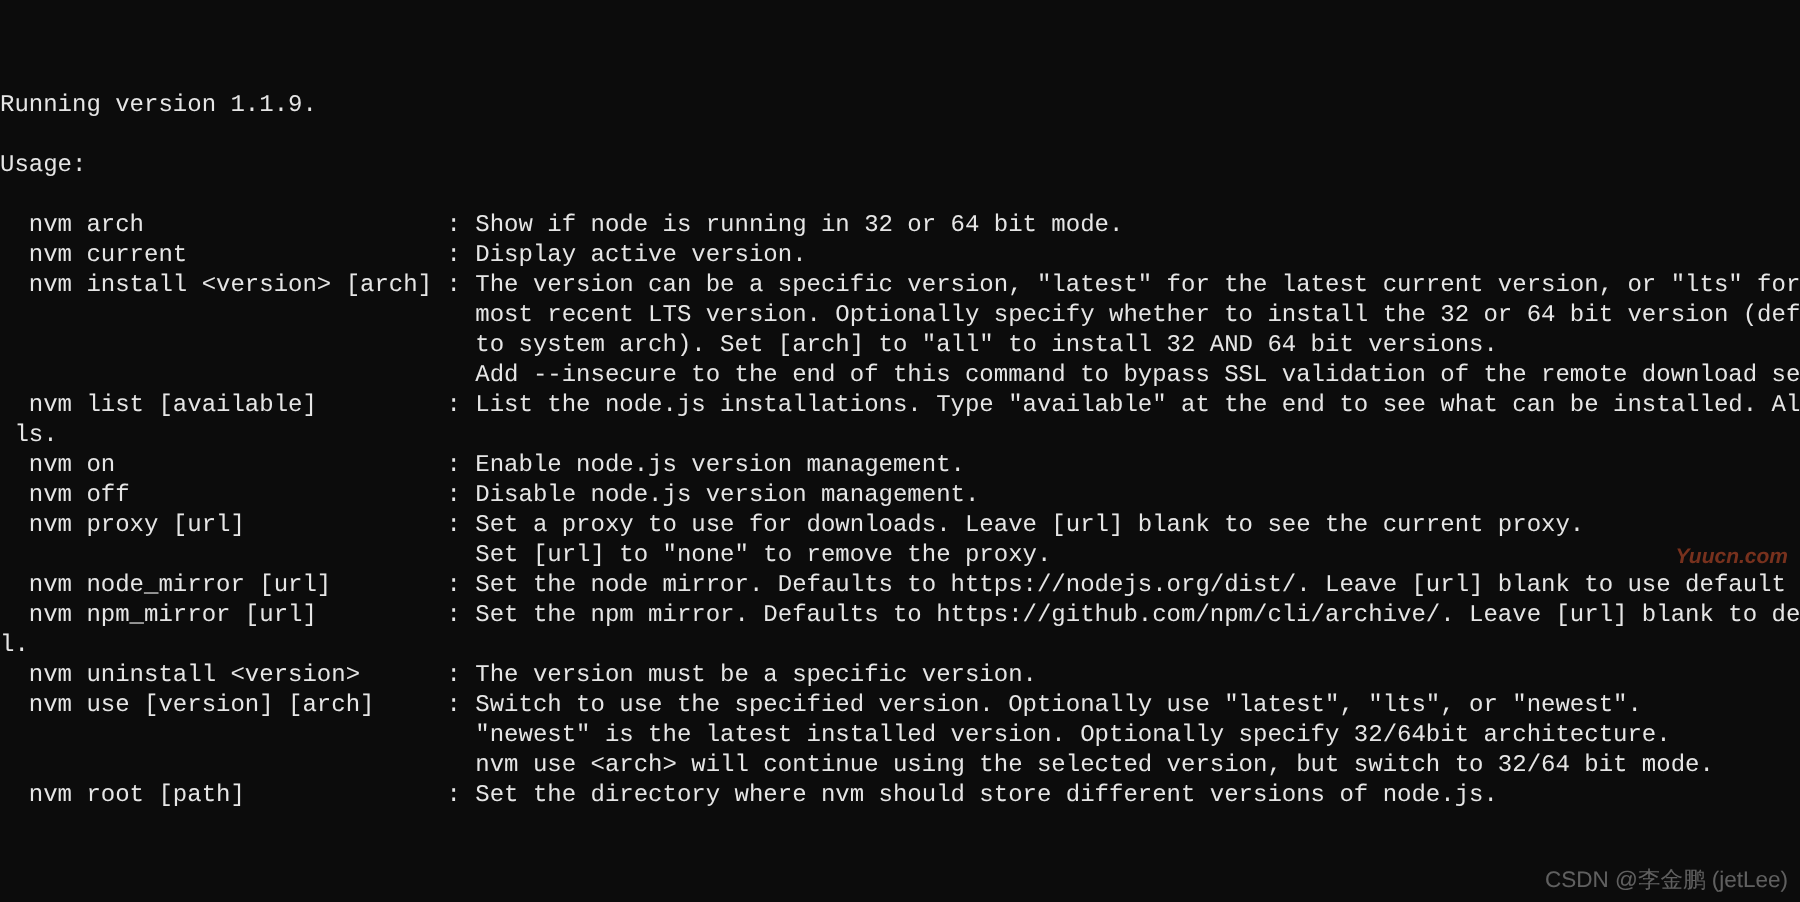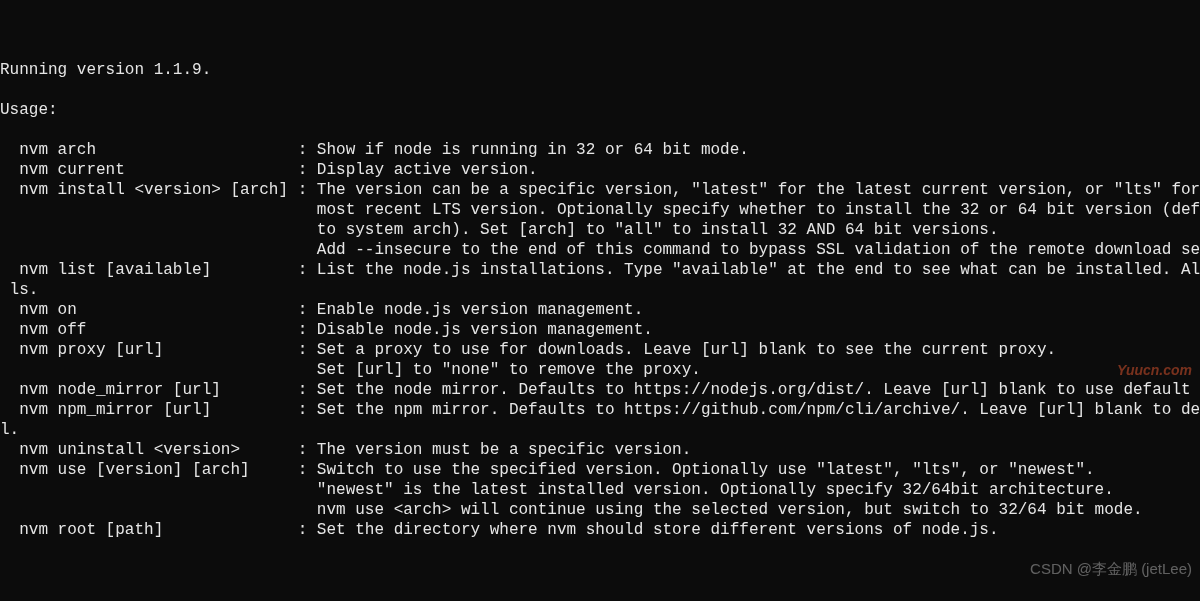--- a/index.html
+++ b/index.html
@@ -34,21 +34,21 @@
     right: 8px;
     top: 360px;
     color: #c04a29;
     opacity: 0.6;
     font-size: 14px;
     font-style: italic;
     font-weight: bold;
   }
   .wm-csdn {
     right: 8px;
-    bottom: 22px;
+    bottom: 4px;
     font-size: 15px;
     color: rgba(255,255,255,0.35);
   }
 </style>
 </head>
 <body>
 
 <div class="terminal">
   <div id="output"><span class="line"></span><span class="line">Running version 1.1.9.</span><span class="line"></span><span class="line">Usage:</span><span class="line"></span><span class="line">  nvm arch                     : Show if node is running in 32 or 64 bit mode.</span><span class="line">  nvm current                  : Display active version.</span><span class="line">  nvm install &lt;version&gt; [arch] : The version can be a specific version, "latest" for the latest current version, or "lts" for the</span><span class="line">                                 most recent LTS version. Optionally specify whether to install the 32 or 64 bit version (defaults</span><span class="line">                                 to system arch). Set [arch] to "all" to install 32 AND 64 bit versions.</span><span class="line">                                 Add --insecure to the end of this command to bypass SSL validation of the remote download server.</span><span class="line">  nvm list [available]         : List the node.js installations. Type "available" at the end to see what can be installed. Aliased as</span><span class="line"> ls.</span><span class="line">  nvm on                       : Enable node.js version management.</span><span class="line">  nvm off                      : Disable node.js version management.</span><span class="line">  nvm proxy [url]              : Set a proxy to use for downloads. Leave [url] blank to see the current proxy.</span><span class="line">                                 Set [url] to "none" to remove the proxy.</span><span class="line">  nvm node_mirror [url]        : Set the node mirror. Defaults to https://nodejs.org/dist/. Leave [url] blank to use default url.</span><span class="line">  nvm npm_mirror [url]         : Set the npm mirror. Defaults to https://github.com/npm/cli/archive/. Leave [url] blank to default ur</span><span class="line">l.</span><span class="line">  nvm uninstall &lt;version&gt;      : The version must be a specific version.</span><span class="line">  nvm use [version] [arch]     : Switch to use the specified version. Optionally use "latest", "lts", or "newest".</span><span class="line">                                 "newest" is the latest installed version. Optionally specify 32/64bit architecture.</span><span class="line">                                 nvm use &lt;arch&gt; will continue using the selected version, but switch to 32/64 bit mode.</span><span class="line">  nvm root [path]              : Set the directory where nvm should store different versions of node.js.</span></div>
 </div>

